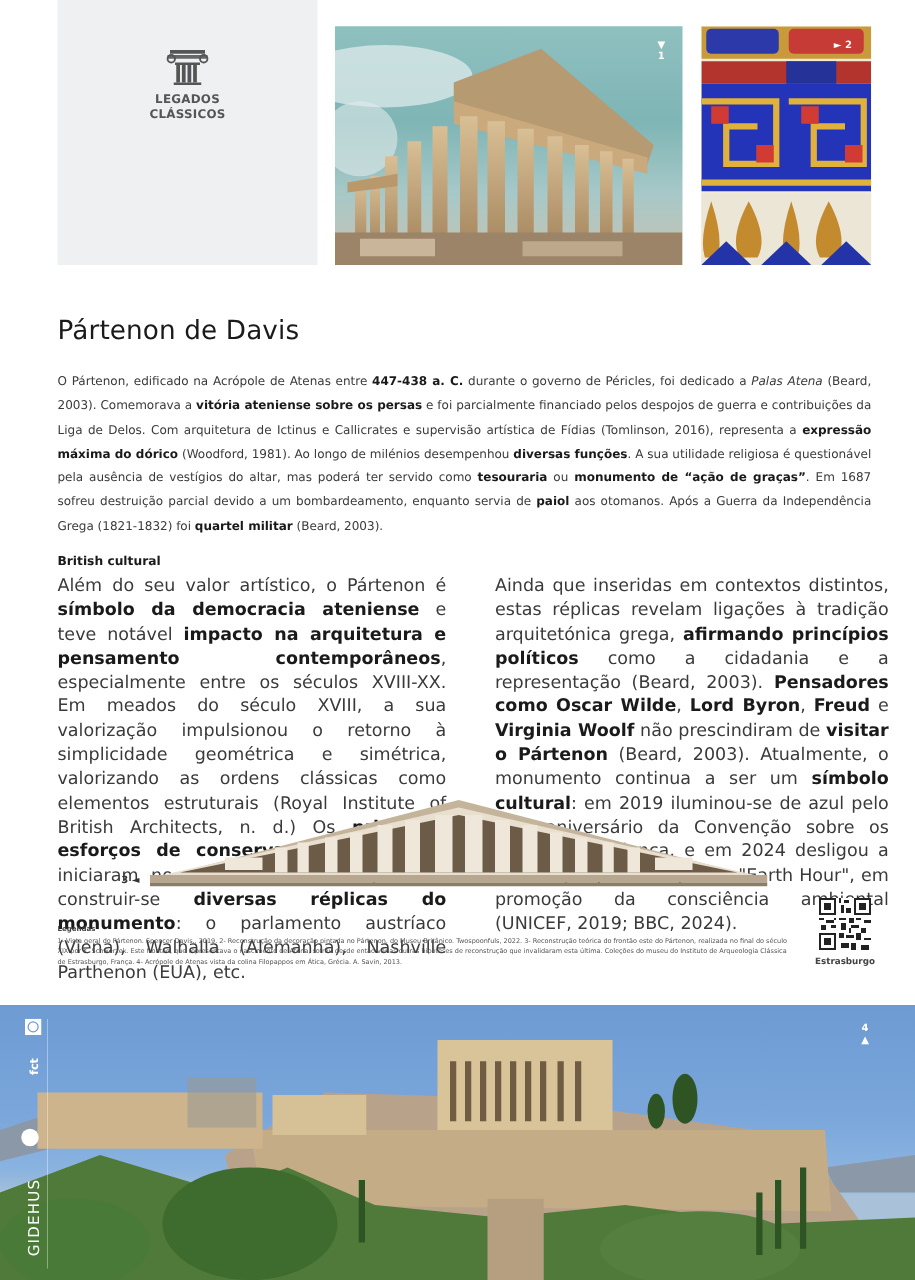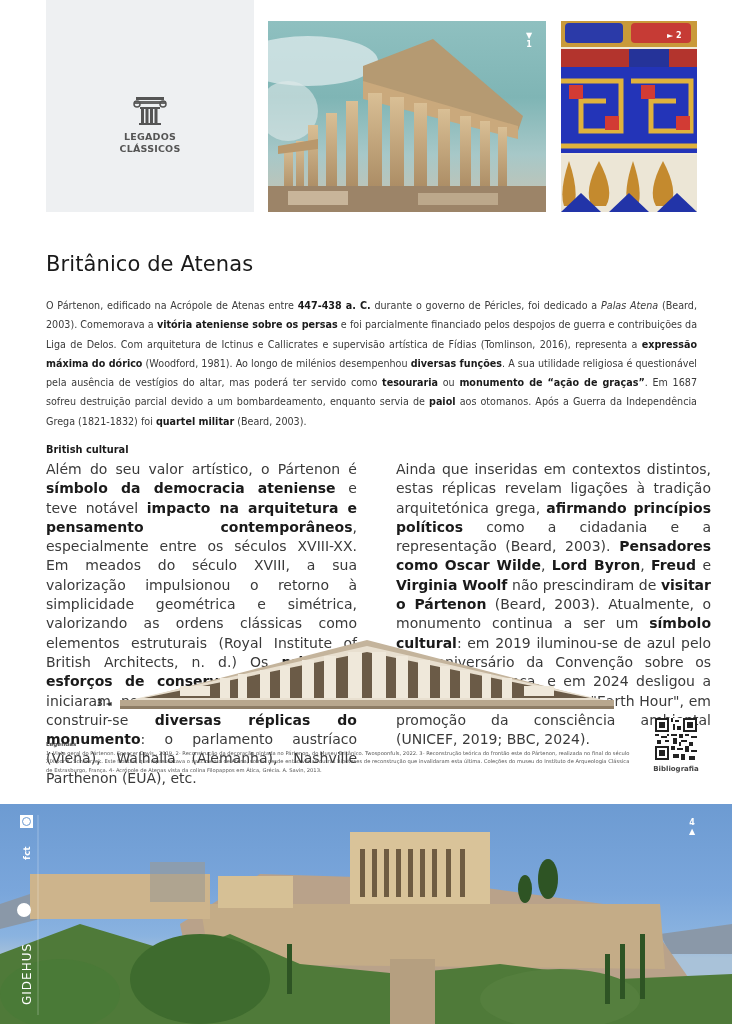--- a/index.html
+++ b/index.html
@@ -1,21 +1,21 @@
 <!DOCTYPE html>
 <html><head>
 <meta charset="utf-8">
 <style>
   * { margin:0; padding:0; box-sizing:border-box; }
   html, body { width:732px; height:1024px; background:#ffffff; overflow:hidden; }
   body { position:relative; font-family:"DejaVu Sans", sans-serif; color:#333333; }
 
   
   .logo-panel { position:absolute; left:46px; top:0; width:208px; height:212px; background:#eef0f2;
-    display:flex; flex-direction:column; align-items:center; justify-content:center; padding-top:40px; }
+    display:flex; flex-direction:column; align-items:center; padding-top:40px; }
   .logo-panel .col-icon { width:34px; height:28px; margin-bottom:6px; }
   .logo-panel .logo-text { font-family:"DejaVu Sans", sans-serif; font-weight:bold; font-size:9.5px; line-height:12px;
     color:#555; text-align:center; letter-spacing:0.2px; }
 
   .photo1 { position:absolute; left:268px; top:21px; width:278px; height:191px; overflow:hidden;
     background:linear-gradient(180deg,#8fc0c0 0%,#7fb5b5 40%,#a7c8c8 70%,#c9c2b0 100%); }
   .photo2 { position:absolute; left:561px; top:21px; width:136px; height:191px; overflow:hidden; background:#f1ead8; }
 
   .marker { position:absolute; color:#fff; font-size:8px; font-weight:bold; line-height:9px; text-align:center; }
 
@@ -136,21 +136,21 @@
         <polygon points="48,191 68,172 88,191"></polygon>
         <polygon points="96,191 116,172 136,191"></polygon>
       </g>
   </svg>
   <div class="marker" style="left:106px; top:10px;">
     <span>►</span>
     <span>2</span>
   </div>
 </div>
 
-<h1 class="title">Britânico de Atenas</h1>
+<h1 class="title">Pártenon de Davis</h1>
 
 <p class="intro" id="intro"><span>O Pártenon, edificado na Acrópole de Atenas entre </span><b>447-438 a. C.</b><span> durante o governo de Péricles, foi dedicado a </span><i>Palas Atena</i><span> (Beard, 2003). Comemorava a </span><b>vitória ateniense sobre os persas</b><span> e foi parcialmente financiado pelos despojos de guerra e contribuições da Liga de Delos. Com arquitetura de Ictinus e Callicrates e supervisão artística de Fídias (Tomlinson, 2016), representa a </span><b>expressão máxima do dórico</b><span> (Woodford, 1981). Ao longo de milénios desempenhou </span><b>diversas funções</b><span>. A sua utilidade religiosa é questionável pela ausência de vestígios do altar, mas poderá ter servido como </span><b>tesouraria</b><span> ou </span><b>monumento de “ação de graças”</b><span>. Em 1687 sofreu destruição parcial devido a um bombardeamento, enquanto servia de </span><b>paiol</b><span> aos otomanos. Após a Guerra da Independência Grega (1821-1832) foi </span><b>quartel militar</b><span> (Beard, 2003).</span></p>
 
 <div class="subhead">British cultural</div>
 
 <p class="col left" id="leftcol"><span>Além do seu valor artístico, o Pártenon é </span><b>símbolo da democracia ateniense</b><span> e teve notável </span><b>impacto na arquitetura e pensamento contemporâneos</b><span>, especialmente entre os séculos XVIII-XX. Em meados do século XVIII, a sua valorização impulsionou o retorno à simplicidade geométrica e simétrica, valorizando as ordens clássicas como elementos estruturais (Royal Institute of British Architects, n. d.) Os </span><b>primeiros esforços de conservação e restauro</b><span> iniciaram no século XIX e começaram a construir-se </span><b>diversas réplicas do monumento</b><span>: o parlamento austríaco (Viena), Walhalla (Alemanha), Nashville Parthenon (EUA), etc.</span></p>
 <p class="col right" id="rightcol"><span>Ainda que inseridas em contextos distintos, estas réplicas revelam ligações à tradição arquitetónica grega, </span><b>afirmando princípios políticos</b><span> como a cidadania e a representação (Beard, 2003). </span><b>Pensadores como Oscar Wilde</b><span>, </span><b>Lord Byron</b><span>, </span><b>Freud</b><span> e </span><b>Virginia Woolf</b><span> não prescindiram de </span><b>visitar o Pártenon</b><span> (Beard, 2003). Atualmente, o monumento continua a ser um </span><b>símbolo cultural</b><span>: em 2019 iluminou-se de azul pelo 30.º aniversário da Convenção sobre os Direitos da Criança, e em 2024 desligou a iluminação pela campanha "Earth Hour", em promoção da consciência ambiental (UNICEF, 2019; BBC, 2024).</span></p>
 
 <svg class="pediment" viewBox="0 0 494 70">
   <polygon points="0,64 247,0 494,64" fill="#c4b49c"></polygon>
@@ -212,21 +212,21 @@
       <rect x="11" y="15" width="3" height="1"></rect>
       <rect x="15" y="14" width="2" height="3"></rect>
     <rect x="18" y="16" width="3" height="1"></rect>
       <rect x="9" y="18" width="3" height="2"></rect>
       <rect x="13" y="18" width="2" height="3"></rect>
     <rect x="17" y="19" width="3" height="2"></rect>
       <rect x="12" y="12" width="1" height="2"></rect>
       <rect x="6" y="8" width="1" height="1"></rect>
   </g>
 </svg>
-<div class="qr-label">Bibliografia</div>
+<div class="qr-label">Estrasburgo</div>
 
 <div class="bottom-photo">
   <svg width="732" height="220" viewBox="0 0 732 220">
     <polygon points="0,100 30,90 60,110 0,125" fill="#8a98a8"></polygon>
     <polygon points="660,130 732,120 732,150 670,150" fill="#8a98a8"></polygon>
     <polygon points="180,120 260,70 420,75 640,105 700,190 200,220" fill="#b9a28a"></polygon>
     <polygon points="200,100 660,100 665,165 210,160" fill="#c4ac87"></polygon>
     <rect x="350" y="28" width="140" height="72" fill="#d9c399"></rect>
     <g fill="#6f5c42">
       <rect x="360" y="45" width="5" height="48"></rect>

